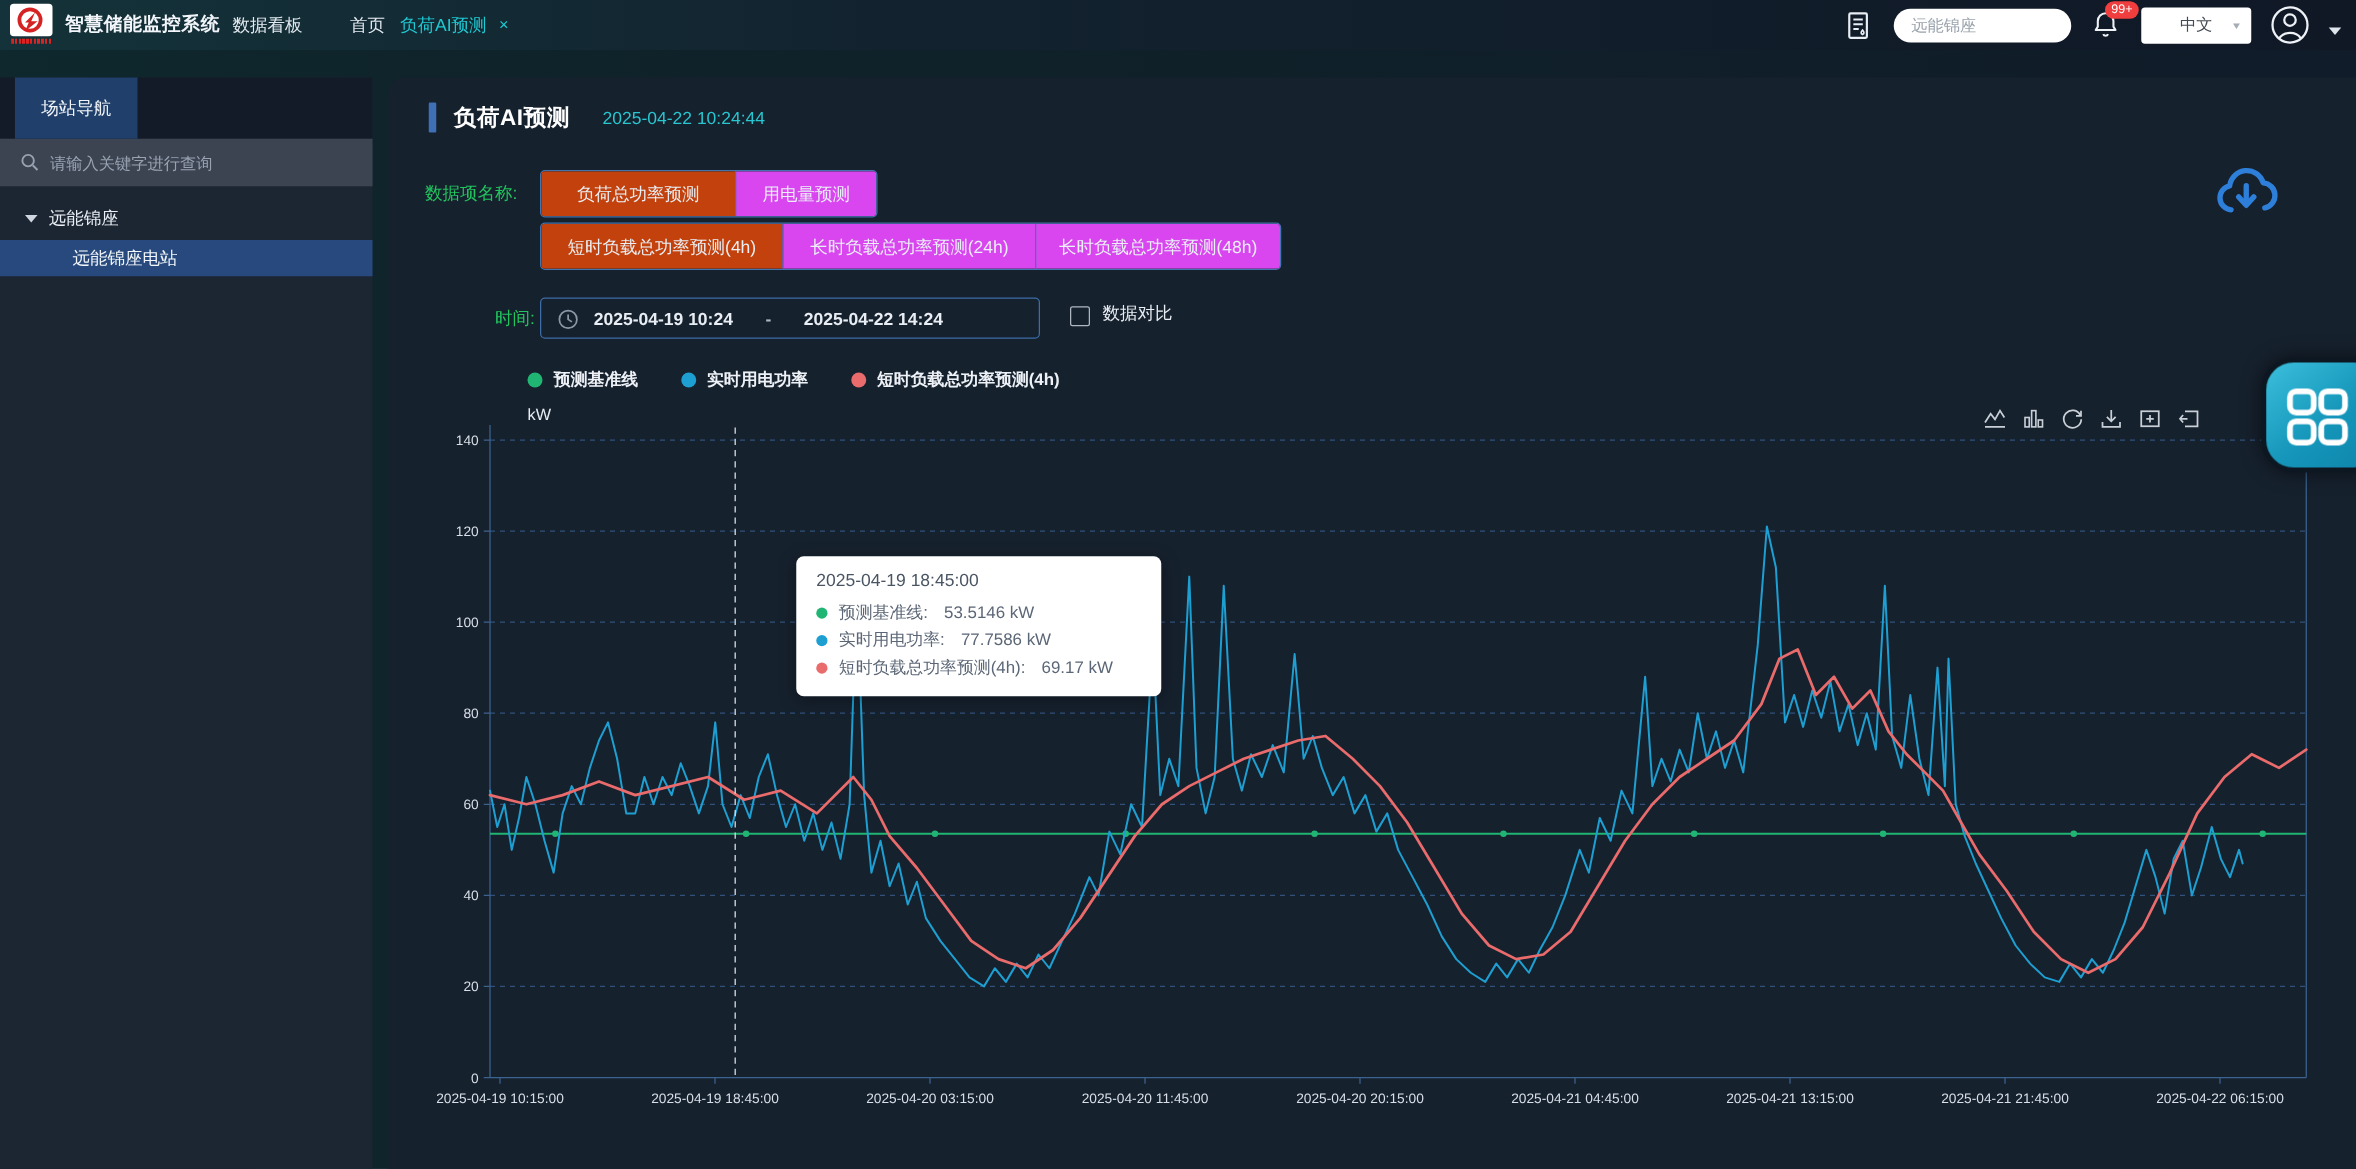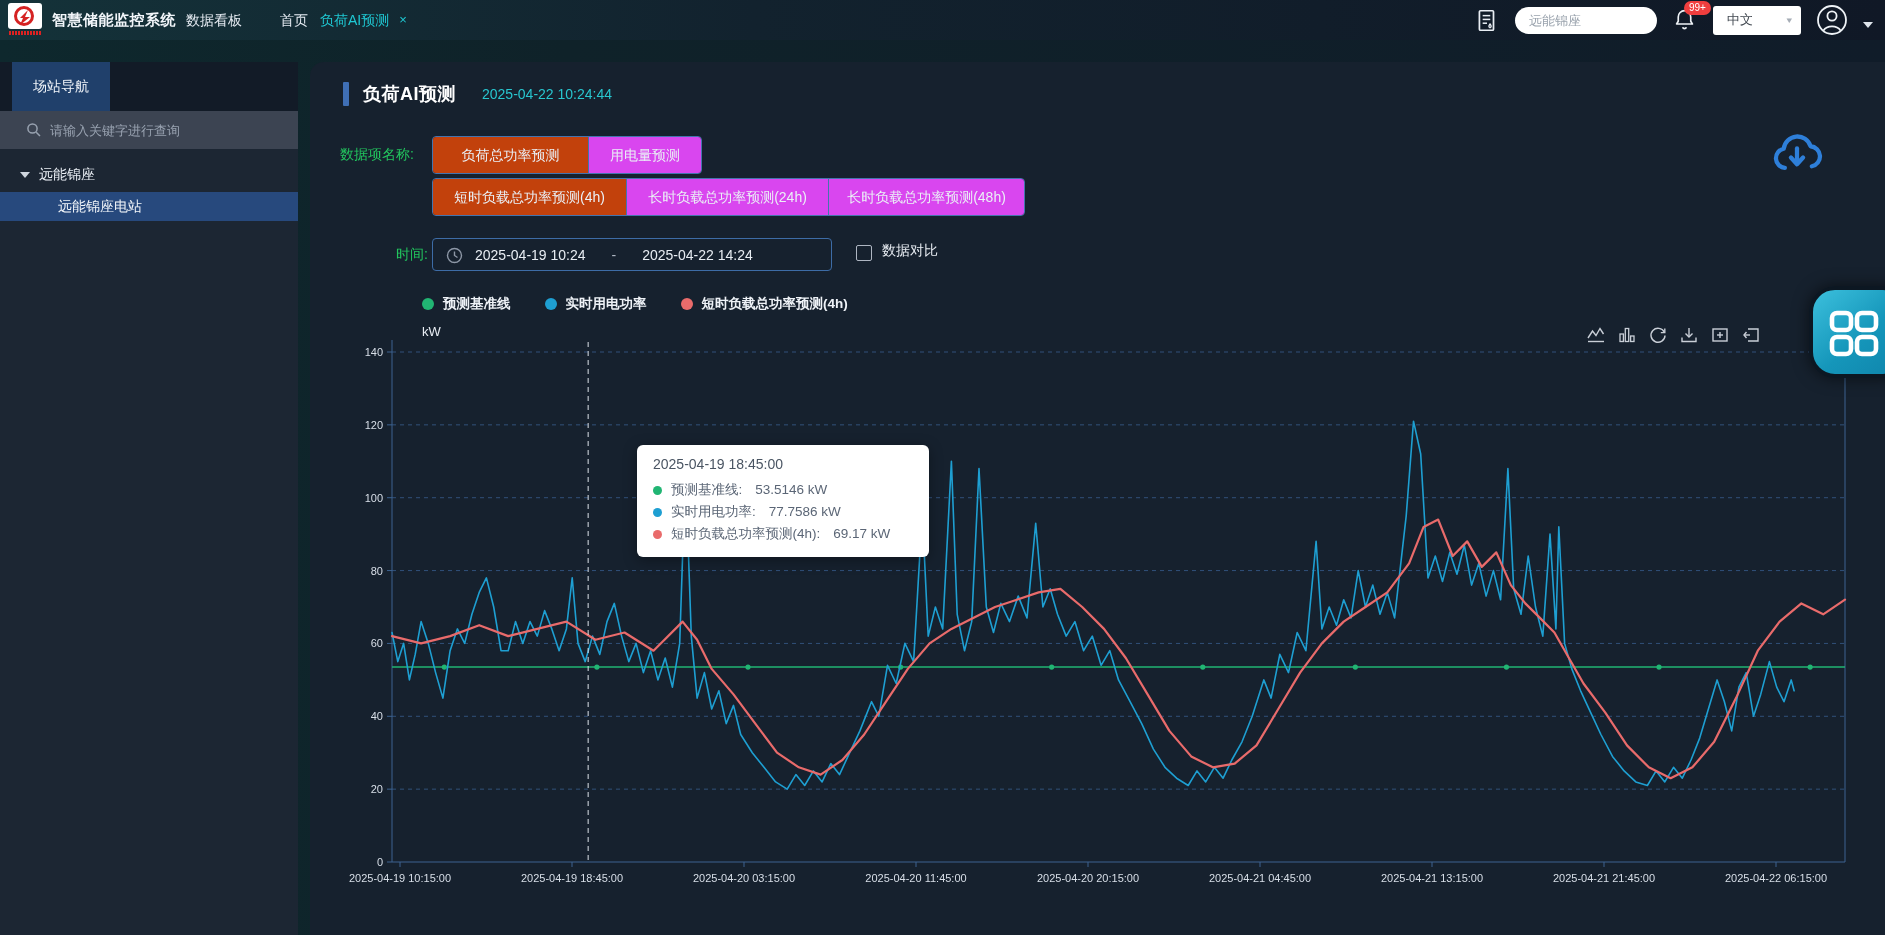--- a/index.html
+++ b/index.html
@@ -21,31 +21,31 @@
   .nav-tab { position:absolute; left:320px; top:0; line-height:40px; color:#1fc9d4; font-size:14px; display:flex; gap:10px; align-items:center; height:40px; }
   .nav-tab .close { font-size:13px; }
   .nav-right { position:absolute; right:12px; top:0; height:40px; display:flex; align-items:center; gap:15px; }
   .nav-pill { width:142px; height:27px; border-radius:14px; background:#fff; border:none; outline:none;
     padding:0 14px; font-size:13px; color:#6b7480; }
   .nav-pill::placeholder { color:#9aa3ad; }
   .bell-wrap { position:relative; width:26px; height:28px; }
   .badge { position:absolute; top:-5px; left:12px; background:#f03e3e; color:#fff; font-size:10px;
     padding:1px 5px; border-radius:9px; line-height:12px; white-space:nowrap; }
   .lang-box { width:88px; height:29px; background:#fff; border-radius:3px; display:flex; align-items:center;
-    justify-content:space-between; padding:0 9px 0 14px; font-size:13px; color:#434a52; }
+    justify-content:space-between; padding:0 9px 0 31px; font-size:13px; color:#434a52; }
   .lang-box .chev { color:#a6adb6; font-size:11px; transform:scaleY(.8); }
   .caret-down { width:0; height:0; border-left:5px solid transparent; border-right:5px solid transparent;
     border-top:6px solid #dfe5ec; margin-top:10px; }
 
   
   .sidebar { position:absolute; left:0; top:62px; width:298px; bottom:0; background:#1c2633; z-index:10; }
   .side-tabstrip { height:49px; background:#121b27; }
   .side-tab { position:absolute; left:12px; top:0; width:98px; height:49px; background:#20406b;
     color:#f0f4f9; font-size:14px; text-align:center; line-height:49px; }
-  .side-search { height:38px; background:#3c4452; display:flex; align-items:center; padding:0 26px; gap:8px; }
+  .side-search { height:38px; background:#3c4452; display:flex; align-items:center; padding:0 16px; gap:8px; }
   .side-search input { flex:1; background:transparent; border:none; outline:none; font-size:13px; color:#d9dfe7; }
   .side-search input::placeholder { color:#98a2b0; }
   .tree { padding-top:12px; }
   .tree-parent { height:28px; display:flex; align-items:center; padding-left:20px; gap:9px; color:#e9eef4; font-size:14px; }
   .tri-down { width:0; height:0; border-left:5px solid transparent; border-right:5px solid transparent; border-top:6px solid #cfd6df; }
   .tree-child { height:29px; line-height:29px; background:#27497d; color:#f2f6fa; font-size:14px; padding-left:58px; margin-top:3px; }
 
   
   .panel { position:absolute; left:310px; top:62px; right:0; bottom:0; background:#16212e;
     border-top-left-radius:14px; z-index:5; }
@@ -56,21 +56,21 @@
 
   .row-label { position:absolute; color:#22c55e; font-size:14px; }
   .btn-group { position:absolute; left:122px; display:flex; border:1px solid #4474ae; border-radius:4px; overflow:hidden; }
   .btn-group .btn { height:36px; line-height:36px; text-align:center; font-size:14px; color:#eaf0f6; cursor:pointer; }
   .btn-on  { background:#c2410c; }
   .btn-off { background:#d946ef; }
   .grp1 .btn { border-left:1px solid #4474ae; }
   .grp1 .btn:first-child { border-left:none; }
 
   .time-box { position:absolute; left:122px; top:176px; width:400px; height:33px; border:1px solid #3d6ca6;
-    border-radius:4px; display:flex; align-items:center; color:#e8edf3; font-size:14px; }
+    border-radius:4px; display:flex; align-items:center; color:#e8edf3; font-size:14px;font-weight:bold; }
   .time-box .t1 { margin-left:42px; }
   .time-box .sep { margin:0 26px; color:#aeb6c2; }
   .clock { position:absolute; left:13px; top:8px; }
   .cmp-check { position:absolute; left:546px; top:183px; width:16px; height:16px; border:1px solid #aeb6c2;
     border-radius:2px; background:transparent; }
   .cmp-label { position:absolute; left:572px; top:180px; color:#e8edf3; font-size:14px; }
 
   .legend { position:absolute; left:112px; top:233px; display:flex; gap:34px; align-items:center; }
   .legend .item { display:flex; gap:9px; align-items:center; color:#eef2f7; font-size:13.5px; font-weight:bold; }
   .dot { width:12px; height:12px; border-radius:50%; }

